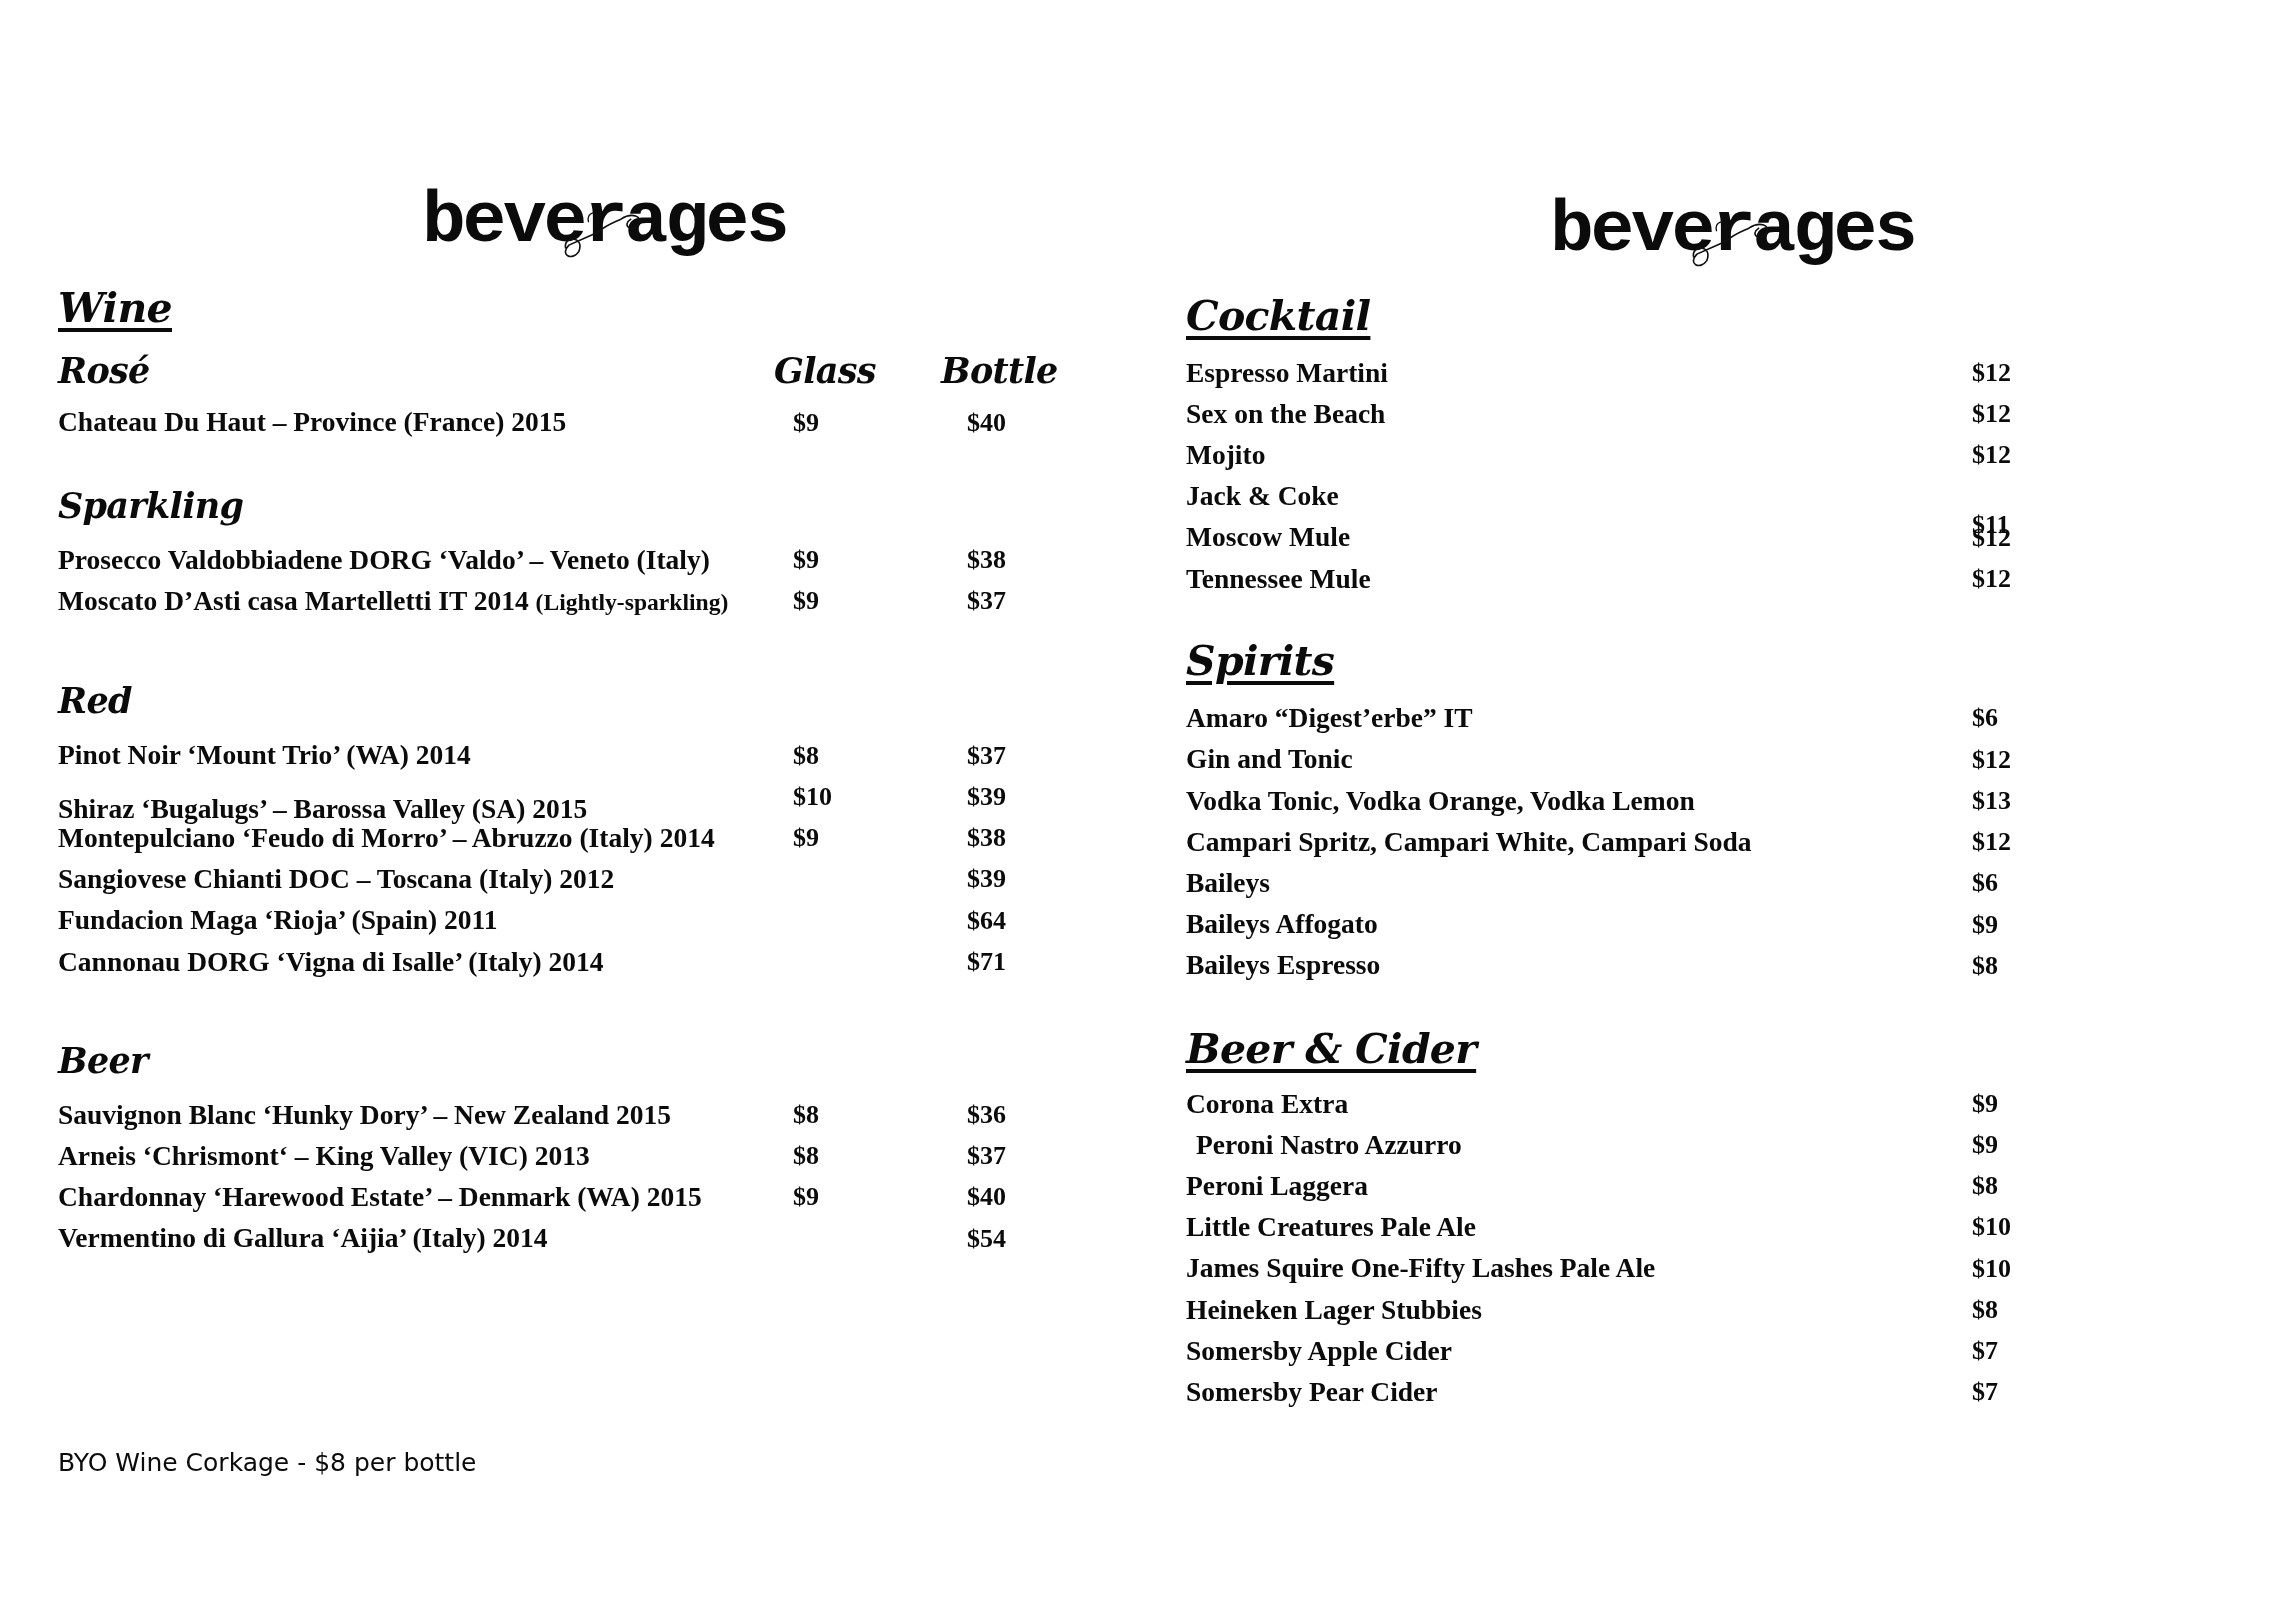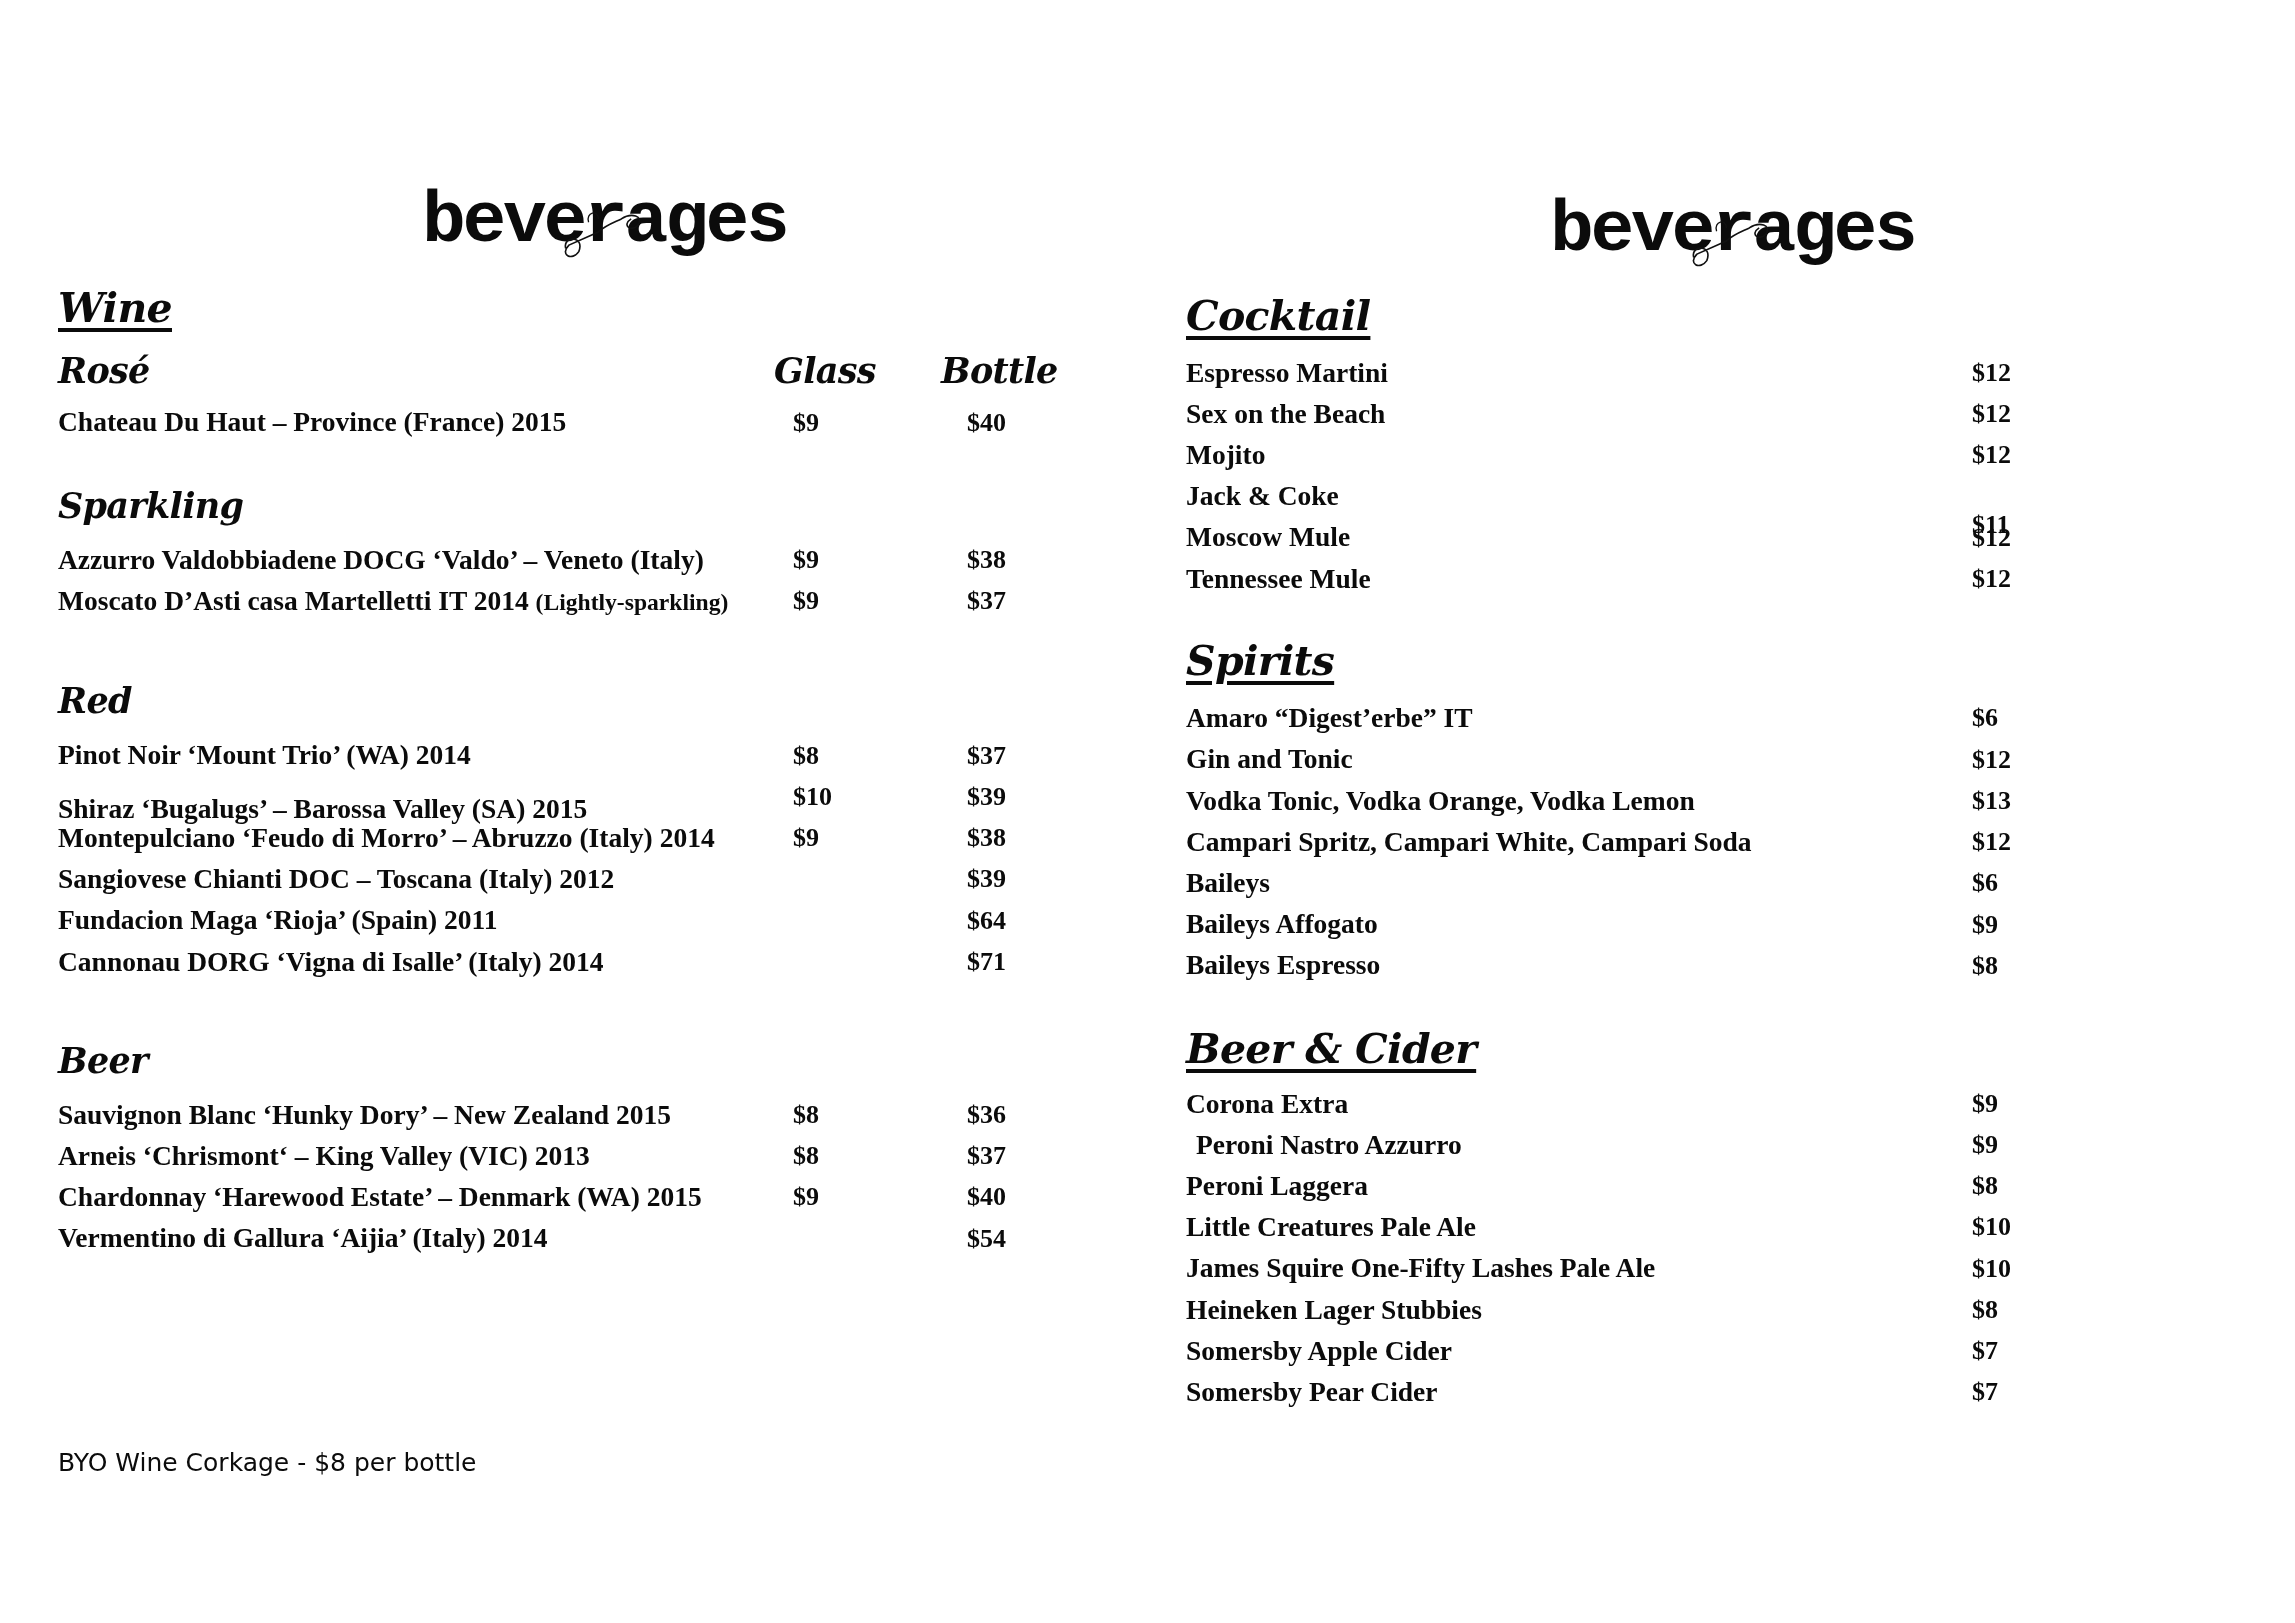--- a/index.html
+++ b/index.html
@@ -63,21 +63,21 @@
   <div class="abs sub" style="left:58px; top:353px;">Rosé</div>
   <div class="abs sub" style="left:774px; top:353px;">Glass</div>
   <div class="abs sub" style="left:941px; top:353px;">Bottle</div>
 
   <div class="abs item" style="left:58px; top:408px;">Chateau Du Haut – Province (France) 2015</div>
   <div class="abs price" style="left:793px; top:410px;">$9</div>
   <div class="abs price" style="left:967px; top:410px;">$40</div>
 
   <div class="abs sub" style="left:58px; top:488px;">Sparkling</div>
 
-  <div class="abs item" style="left:58px; top:546px;">Azzurro Valdobbiadene DOCG ‘Valdo’ – Veneto (Italy)</div>
+  <div class="abs item" style="left:58px; top:546px;">Prosecco Valdobbiadene DORG ‘Valdo’ – Veneto (Italy)</div>
   <div class="abs price" style="left:793px; top:547px;">$9</div>
   <div class="abs price" style="left:967px; top:547px;">$38</div>
 
   <div class="abs item" style="left:58px; top:587px;">
     <span>Moscato D’Asti casa Martelletti IT 2014</span>
     <span class="small">(Lightly-sparkling)</span>
   </div>
   <div class="abs price" style="left:793px; top:588px;">$9</div>
   <div class="abs price" style="left:967px; top:588px;">$37</div>
 

